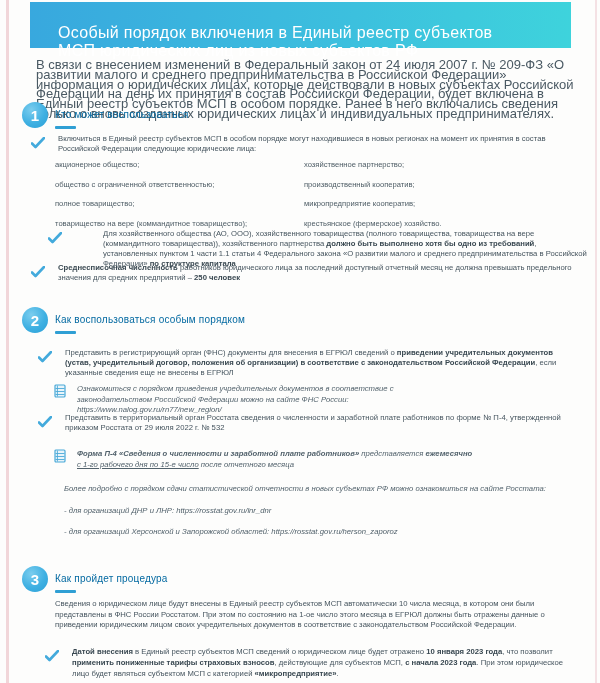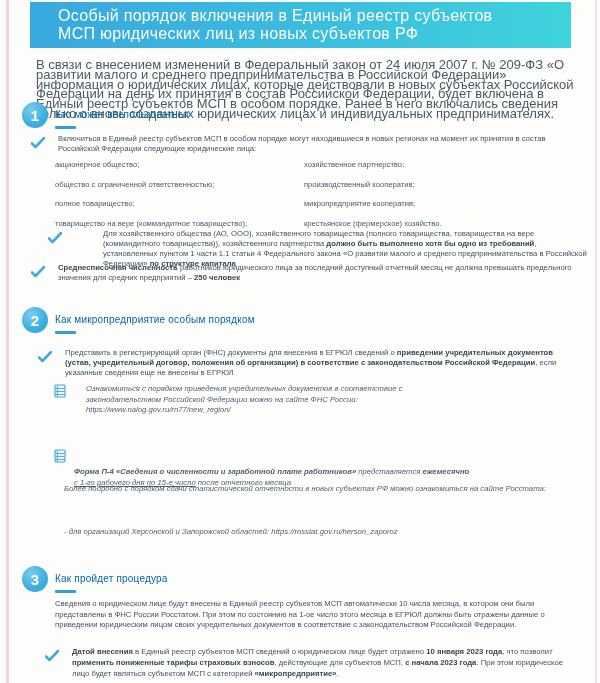--- a/index.html
+++ b/index.html
@@ -10,21 +10,21 @@
     color:#47565f;
   }
   .page { position:absolute; inset:0; }
   .scan-edge { position:absolute; top:0; height:100%; }
   .scan-edge-left  { left:6px;  width:3px; background:rgba(222,156,164,0.40); }
   .scan-edge-right { left:595px; width:2px; background:rgba(222,156,164,0.28); }
 
   .header-bar {
     position:absolute; left:30px; top:2px; width:541px; height:46px;
     background:linear-gradient(90deg,#38a8de 0%, #3cc0de 60%, #3ed3dc 100%);
-    color:#ffffff; box-sizing:border-box; padding:5px 0 0 28px;
+    color:#ffffff; box-sizing:border-box; padding:22px 0 0 28px;
   }
   .header-line { font-size:16px; line-height:18px; letter-spacing:0.3px; }
 
   .intro {
     position:absolute; left:36px; top:60px; width:539px;
     font-size:13px; line-height:9.8px; color:#4a5963;
   }
 
   .sec-head { position:absolute; left:22px; display:flex; align-items:flex-start; }
   .num-circle {
@@ -43,21 +43,21 @@
   .b  { font-weight:bold; color:#394851; }
   .u  { text-decoration:underline; }
 
   .org-col { position:absolute; font-size:7.6px; color:#4c5b64; }
   .org-item { line-height:9.5px; margin-bottom:10px; }
 
   .plain { position:absolute; font-size:7.7px; line-height:10.6px; color:#45545e; }
 
   .note { position:absolute; display:flex; }
   .doc-icon { flex:0 0 12px; margin-top:0; }
-  .ntext { margin-left:20px; font-size:7.7px; line-height:10.5px; font-style:italic; color:#51616b; }
+  .ntext { margin-left:11px; font-size:7.7px; line-height:10.5px; font-style:italic; color:#51616b; }
   .bi { font-weight:bold; }
   .it { position:absolute; font-size:7.7px; line-height:10.5px; font-style:italic; color:#51616b; }
 </style>
 </head>
 <body>
 
 <div class="page">
   <div class="scan-edge scan-edge-left"></div>
   <div class="scan-edge scan-edge-right"></div>
 
@@ -112,21 +112,21 @@
       <svg width="14" height="12" viewBox="0 0 14 12">
           <path d="M1 6.5 L4.5 10 L13 1" stroke="#43aadc" stroke-width="2.6" fill="none" stroke-linecap="round" stroke-linejoin="round"></path>
         </svg>
     </span>
     <div class="btext"><span class="b">Среднесписочная численность</span><span> работников юридического лица за последний доступный отчетный месяц не должна превышать предельного значения для средних предприятий – </span><span class="b">250 человек</span></div>
   </div>
 
   <div class="sec-head" style="top:307px;">
     <div class="num-circle">2</div>
     <div class="sec-title-wrap">
-      <div class="sec-title">Как микропредприятие особым порядком</div>
+      <div class="sec-title">Как воспользоваться особым порядком</div>
       <div class="sec-underline"></div>
     </div>
   </div>
 
   <div class="row" style="left:38px; top:348px; width:530px;">
     <span class="check">
       <svg width="14" height="12" viewBox="0 0 14 12">
           <path d="M1 6.5 L4.5 10 L13 1" stroke="#43aadc" stroke-width="2.6" fill="none" stroke-linecap="round" stroke-linejoin="round"></path>
         </svg>
     </span>
@@ -139,35 +139,44 @@
           <rect x="1" y="1" width="10" height="12" rx="1" fill="#e8f4fa" stroke="#4aa9d8" stroke-width="1.2"></rect>
           <line x1="3.4" y1="1.5" x2="3.4" y2="12.5" stroke="#4aa9d8" stroke-width="0.9"></line>
           <line x1="1.5" y1="4.5" x2="10.5" y2="4.5" stroke="#4aa9d8" stroke-width="0.9"></line>
           <line x1="1.5" y1="7.5" x2="10.5" y2="7.5" stroke="#4aa9d8" stroke-width="0.9"></line>
           <line x1="1.5" y1="10.5" x2="10.5" y2="10.5" stroke="#4aa9d8" stroke-width="0.9"></line>
         </svg>
     </span>
     <div class="ntext">Ознакомиться с порядком приведения учредительных документов в соответствие с законодательством Российской Федерации можно на сайте ФНС России: https://www.nalog.gov.ru/rn77/new_region/</div>
   </div>
 
+  <div class="row" style="left:38px; top:413px; width:530px;">
+    <span class="check">
+      <svg width="14" height="12" viewBox="0 0 14 12">
+          <path d="M1 6.5 L4.5 10 L13 1" stroke="#43aadc" stroke-width="2.6" fill="none" stroke-linecap="round" stroke-linejoin="round"></path>
+        </svg>
+    </span>
+    <div class="btext">Представить в территориальный орган Росстата сведения о численности и заработной плате работников по форме № П-4, утвержденной приказом Росстата от 29 июля 2022 г. № 532</div>
+  </div>
 
-  <div class="note" style="left:54px; top:449px; width:520px;flex-direction:column;">
+  <div class="note" style="left:54px; top:449px; width:520px;">
     <span class="doc-icon">
       <svg width="12" height="14" viewBox="0 0 12 14">
           <rect x="1" y="1" width="10" height="12" rx="1" fill="#e8f4fa" stroke="#4aa9d8" stroke-width="1.2"></rect>
           <line x1="3.4" y1="1.5" x2="3.4" y2="12.5" stroke="#4aa9d8" stroke-width="0.9"></line>
           <line x1="1.5" y1="4.5" x2="10.5" y2="4.5" stroke="#4aa9d8" stroke-width="0.9"></line>
           <line x1="1.5" y1="7.5" x2="10.5" y2="7.5" stroke="#4aa9d8" stroke-width="0.9"></line>
           <line x1="1.5" y1="10.5" x2="10.5" y2="10.5" stroke="#4aa9d8" stroke-width="0.9"></line>
         </svg>
     </span>
     <div class="ntext"><span class="bi">Форма П-4 «Сведения о численности и заработной плате работников»</span><span> представляется </span><span class="bi">ежемесячно</span><br><span class="u">с 1-го рабочего дня по 15-е число</span><span> после отчетного месяца</span></div>
   </div>
 
   <div class="it" style="left:64px; top:484px; width:505px;">Более подробно с порядком сдачи статистической отчетности в новых субъектах РФ можно ознакомиться на сайте Росстата:</div>
+  <div class="it" style="left:64px; top:506px; width:505px;">- для организаций ДНР и ЛНР: https://rosstat.gov.ru/lnr_dnr</div>
   <div class="it" style="left:64px; top:527px; width:505px;">- для организаций Херсонской и Запорожской областей: https://rosstat.gov.ru/herson_zaporoz</div>
 
   <div class="sec-head" style="top:566px;">
     <div class="num-circle">3</div>
     <div class="sec-title-wrap">
       <div class="sec-title">Как пройдет процедура</div>
       <div class="sec-underline"></div>
     </div>
   </div>
 

